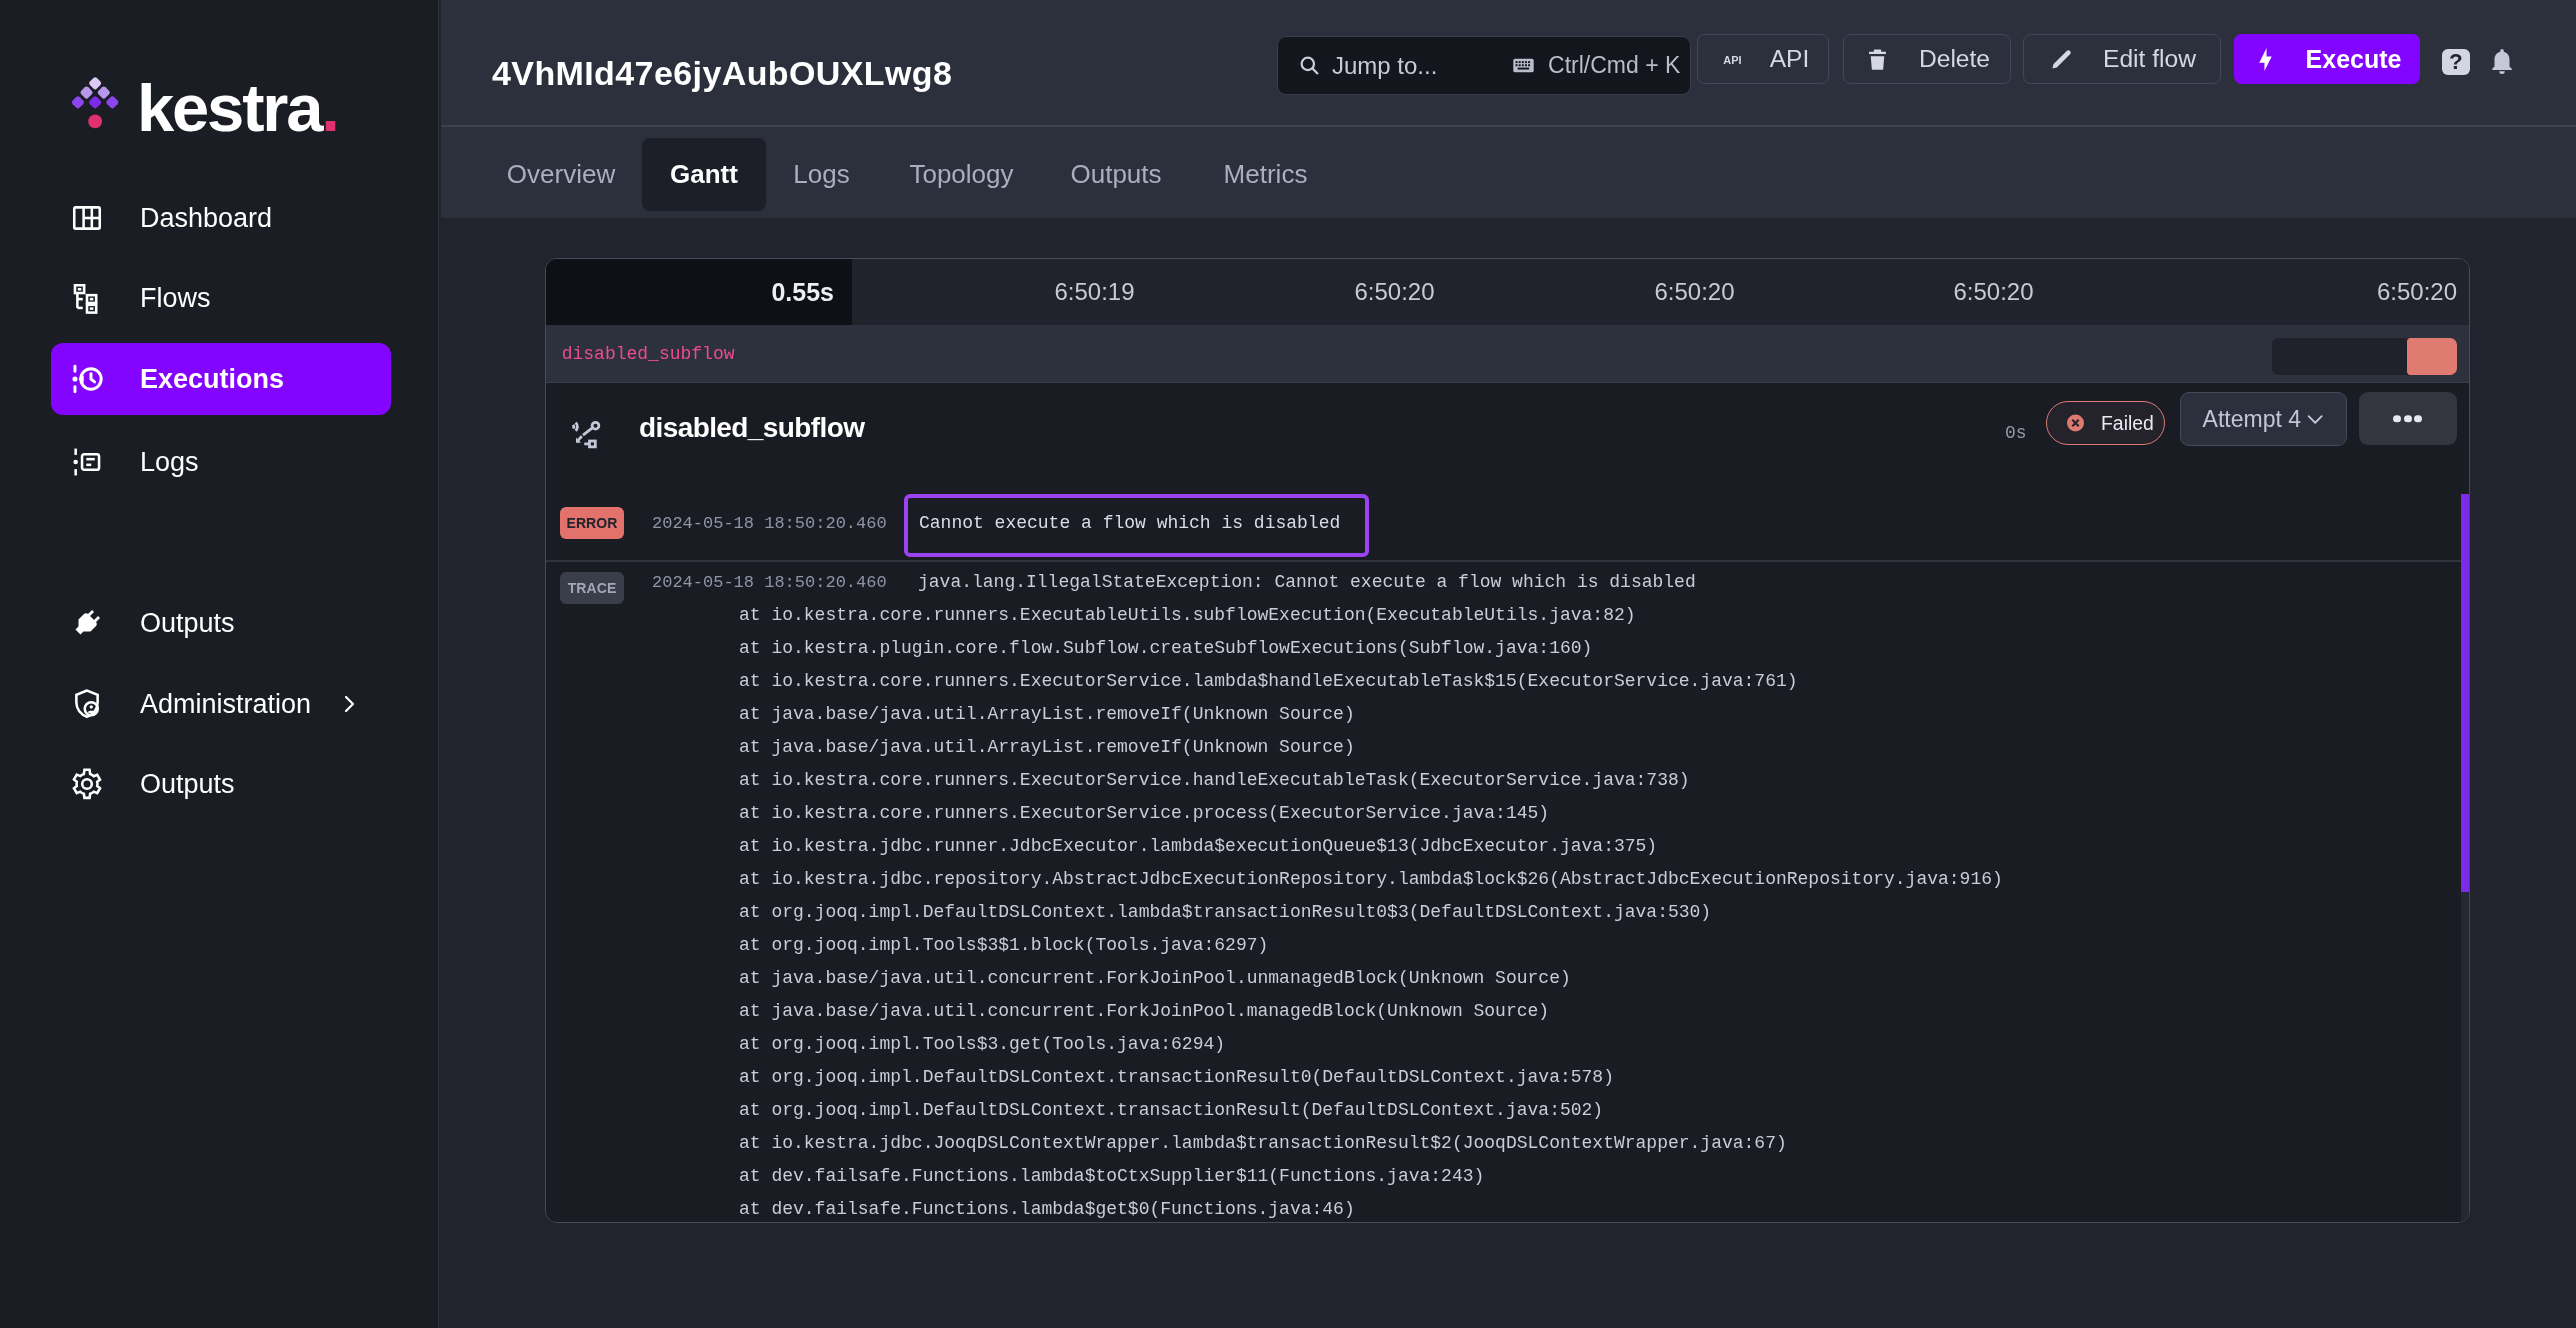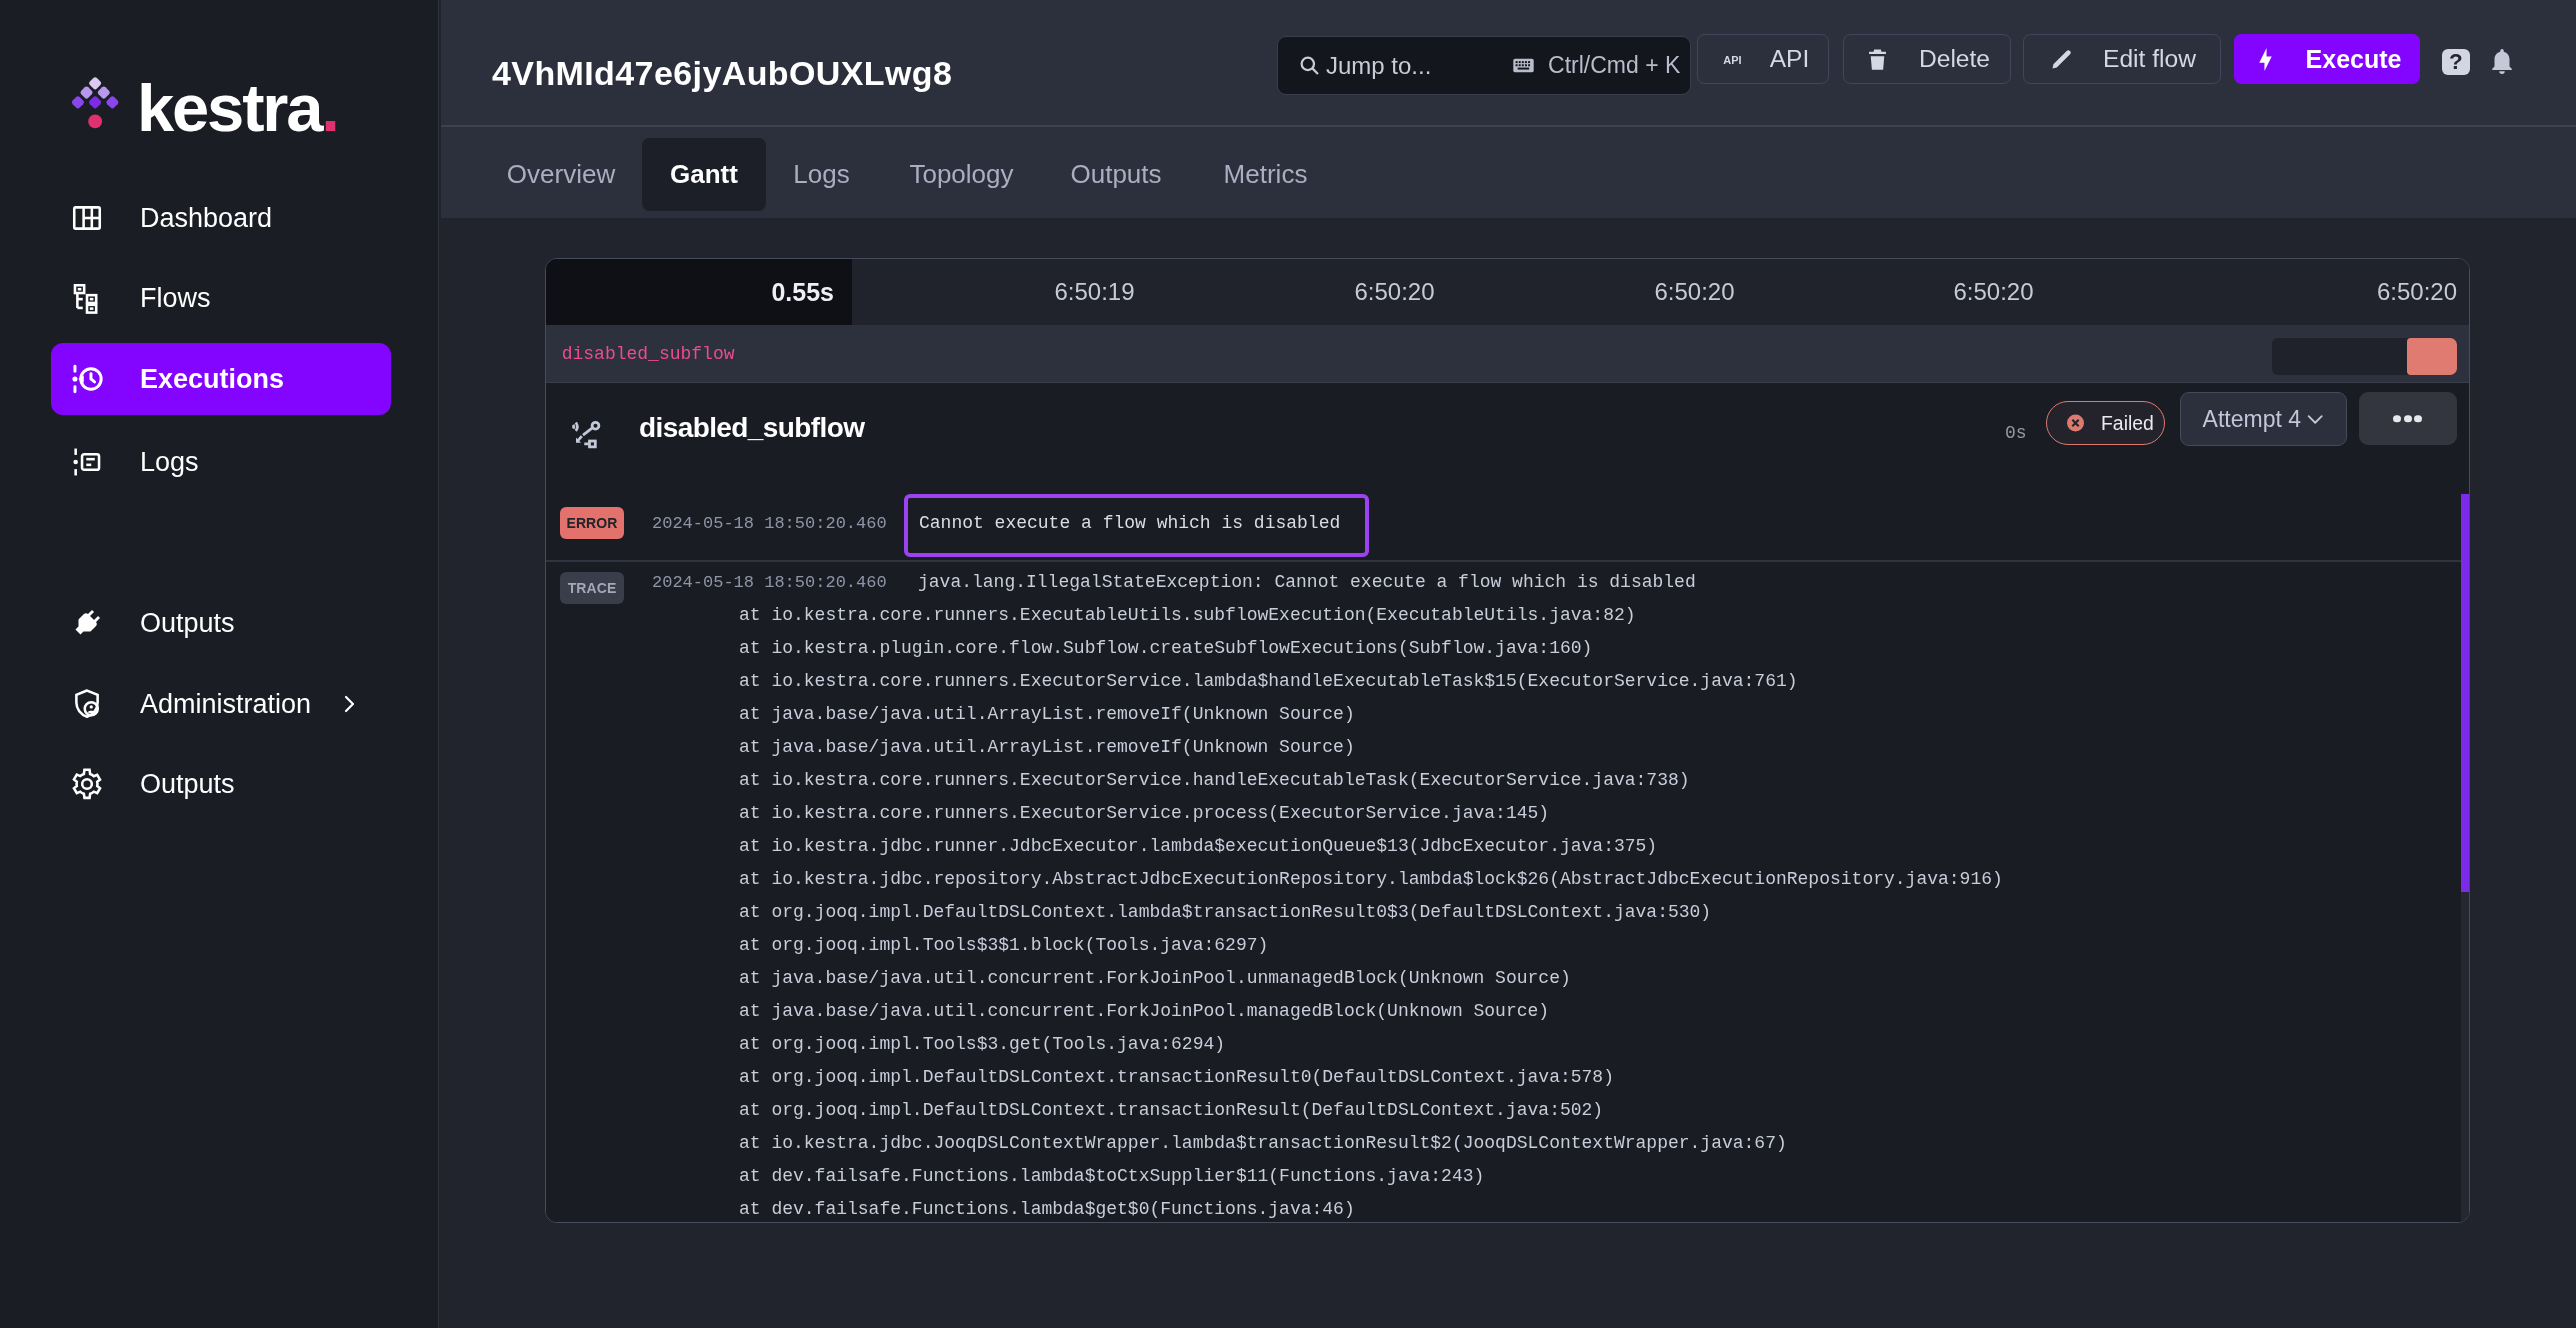--- a/index.html
+++ b/index.html
@@ -175,21 +175,21 @@
   <div class="sep1"></div>
   <div id="title">4VhMId47e6jyAubOUXLwg8</div>
 
   <div id="jump">
     <svg style="margin-left:18px" width="27" height="27" viewBox="0 0 24 24">
           <g stroke="#C9CCD8" stroke-width="2" fill="none">
             <circle cx="10.5" cy="10.5" r="5.5"></circle>
             <line x1="14.8" y1="14.8" x2="19.5" y2="19.5"></line>
           </g>
         </svg>
-    <span style="margin-left:3px">Jump to...</span>
+    <span style="margin-left:9px">Jump to...</span>
     <svg style="margin-left:auto" width="25" height="25" viewBox="0 0 24 24">
           <rect x="2.2" y="5.5" width="19.6" height="13" rx="1.8" fill="#B9BCCA"></rect>
           <g fill="#14161D">
             <rect x="4.4" y="7.8" width="1.9" height="1.9"></rect>
             <rect x="7.4" y="7.8" width="1.9" height="1.9"></rect>
             <rect x="10.4" y="7.8" width="1.9" height="1.9"></rect>
             <rect x="13.4" y="7.8" width="1.9" height="1.9"></rect>
             <rect x="16.4" y="7.8" width="1.9" height="1.9"></rect>
             <rect x="4.4" y="10.8" width="1.9" height="1.9"></rect>
             <rect x="7.4" y="10.8" width="1.9" height="1.9"></rect>

